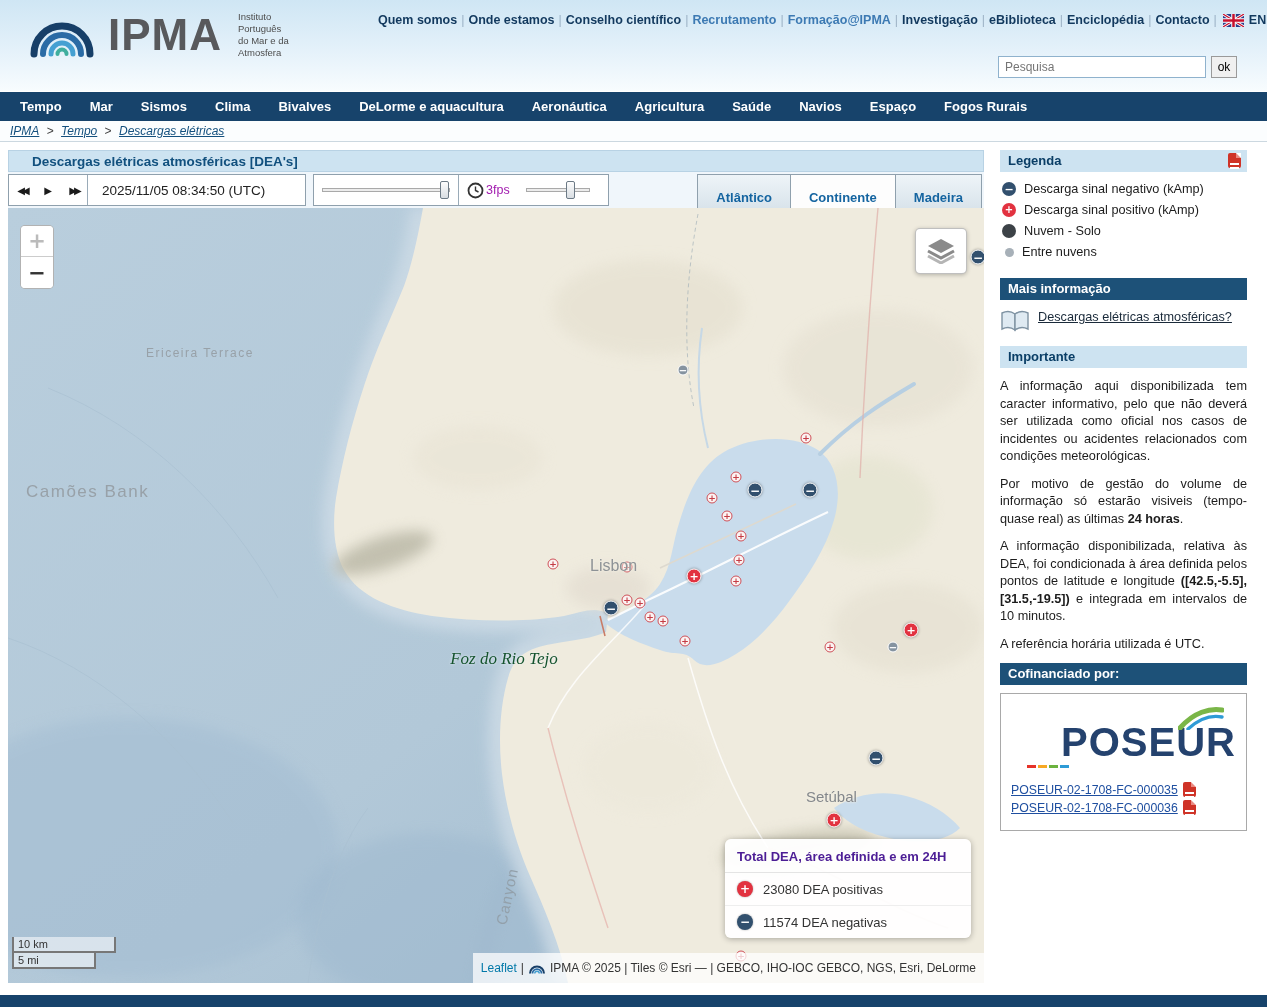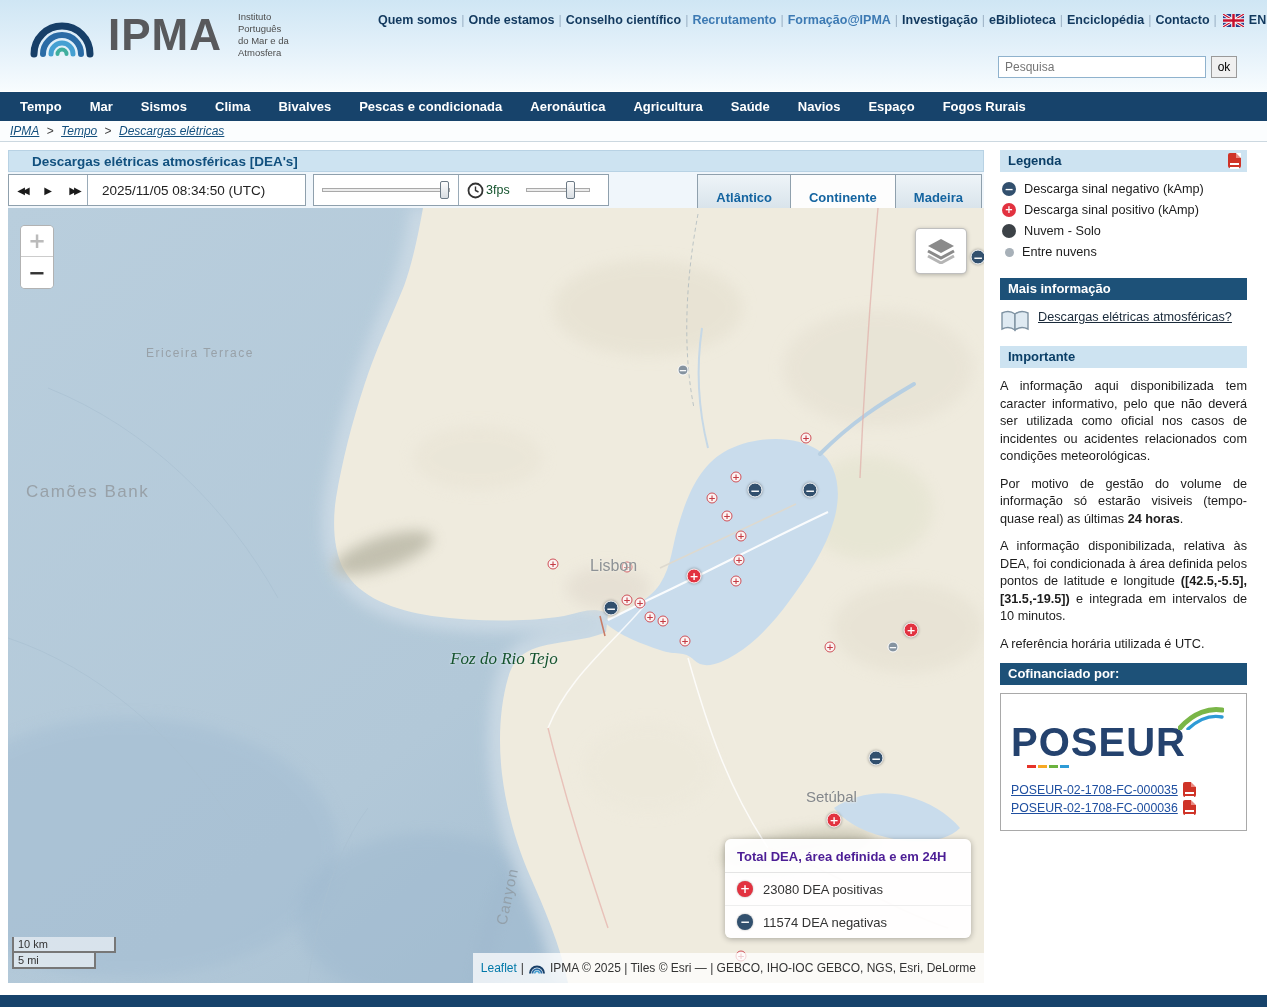--- a/index.html
+++ b/index.html
@@ -50,21 +50,21 @@
   .tb-date { border-left:1px solid #9aabb8; padding:0 14px; font-size:13.5px; color:#222; height:100%;
     display:flex; align-items:center; }
   .slider { position:relative; height:20px; cursor:pointer; }
   .slider-track { position:absolute; left:0; right:0; top:8px; height:4px; background:#ececec;
     border:1px solid #a9a9a9; }
   .slider-handle { position:absolute; top:1px; width:9px; height:18px; background:linear-gradient(#fdfdfd,#d8dde2);
     border:1px solid #6c7a86; border-radius:2px; cursor:pointer; }
   .sl-1 { width:128px; margin-left:8px; }
   .sl-2 { width:64px; margin-left:8px; }
   .clock-wrap { border-left:1px solid #9aabb8; height:100%; display:flex; align-items:center; padding:0 8px; margin-left:8px; }
-  .fps { font-size:12.5px; color:#14532d; padding-left:2px; }
+  .fps { font-size:12.5px; color:#a21caf; padding-left:2px; }
   .region-tabs { position:absolute; right:2px; top:2px; height:46px; display:flex; }
   .tab { border:1px solid #8fa0ad; border-left:none; padding:0 18px; display:flex; align-items:center;
     font-size:13px; font-weight:bold; color:#1464a0; background:linear-gradient(#eef4f8,#d2dee7); cursor:pointer; }
   .tab:first-child { border-left:1px solid #8fa0ad; }
   .tab.selected { background:#fdfdfd; }
 
   
   .map { position:relative; width:976px; height:775px; background:#b4c9d8; overflow:hidden; cursor:grab; }
   .terrain { position:absolute; left:0; top:0; }
   .markers-layer { position:absolute; left:0; top:0; width:100%; height:100%; }
@@ -124,21 +124,21 @@
   .sym { border-radius:50%; color:#fff; font-weight:bold; display:inline-flex; align-items:center;
     justify-content:center; line-height:1; font-family:"DejaVu Sans",sans-serif; flex:0 0 auto; }
   .sym-neg { width:14px; height:14px; background:#32506e; font-size:11px; }
   .sym-pos { width:14px; height:14px; background:#e23240; font-size:10px; }
   .sym-cg  { width:14px; height:14px; background:#3c4247; }
   .sym-cc  { width:9px; height:9px; background:#a7b0b8; margin-left:3px; }
   .more-info-body { display:flex; gap:8px; padding:10px 0 14px; align-items:flex-start; }
   .mi-link { flex:1; max-width:200px; color:#1a2a3a; text-decoration:underline; text-align:justify; cursor:pointer; }
   .important-body p { text-align:justify; line-height:1.38; margin:10px 0; }
   .poseur-box { margin-top:8px; border:1px solid #a9a9a9; background:#fff; padding:10px 10px 12px; }
-  .poseur-logo { position:relative; text-align:left; padding:18px 0 10px; }
+  .poseur-logo { position:relative; text-align:right; padding:18px 0 10px; }
   .poseur-word { font-size:40px; font-weight:bold; color:#24426e; letter-spacing:1px; line-height:1; }
   .poseur-swoosh { position:absolute; right:12px; top:2px; }
   .poseur-stripes { position:absolute; left:16px; bottom:4px; display:flex; gap:2px; }
   .poseur-stripes i { width:9px; height:3px; display:block; }
   .poseur-links { margin-top:10px; }
   .poseur-link-row { display:flex; align-items:center; gap:5px; margin-bottom:3px; }
   .poseur-link { color:#1f4fa0; text-decoration:underline; font-size:12.3px; cursor:pointer; }
   .pdf-icon { position:relative; width:13px; height:15px; background:#cf3327; border-radius:2px;
     display:inline-block; cursor:pointer; flex:0 0 13px; }
   .pdf-icon::before { content:""; position:absolute; right:0; top:0; border-style:solid; border-width:0 5px 5px 0;
@@ -187,21 +187,21 @@
       <button class="ok-btn">ok</button>
     </div>
   </header>
 
   <nav class="main-nav" id="main-nav">
       <a class="mn-link">Tempo</a>
       <a class="mn-link">Mar</a>
       <a class="mn-link">Sismos</a>
       <a class="mn-link">Clima</a>
       <a class="mn-link">Bivalves</a>
-      <a class="mn-link">Pescas e condicionada</a>
+      <a class="mn-link">DeLorme e aquacultura</a>
       <a class="mn-link">Aeronáutica</a>
       <a class="mn-link">Agricultura</a>
       <a class="mn-link">Saúde</a>
       <a class="mn-link">Navios</a>
       <a class="mn-link">Espaço</a>
       <a class="mn-link">Fogos Rurais</a>
     </nav>
 
   <div class="breadcrumb" id="breadcrumb"><a class="bc-link">IPMA</a><span class="bc-sep"> &gt; </span><a class="bc-link">Tempo</a><span class="bc-sep"> &gt; </span><a class="bc-link">Descargas elétricas</a></div>
 

